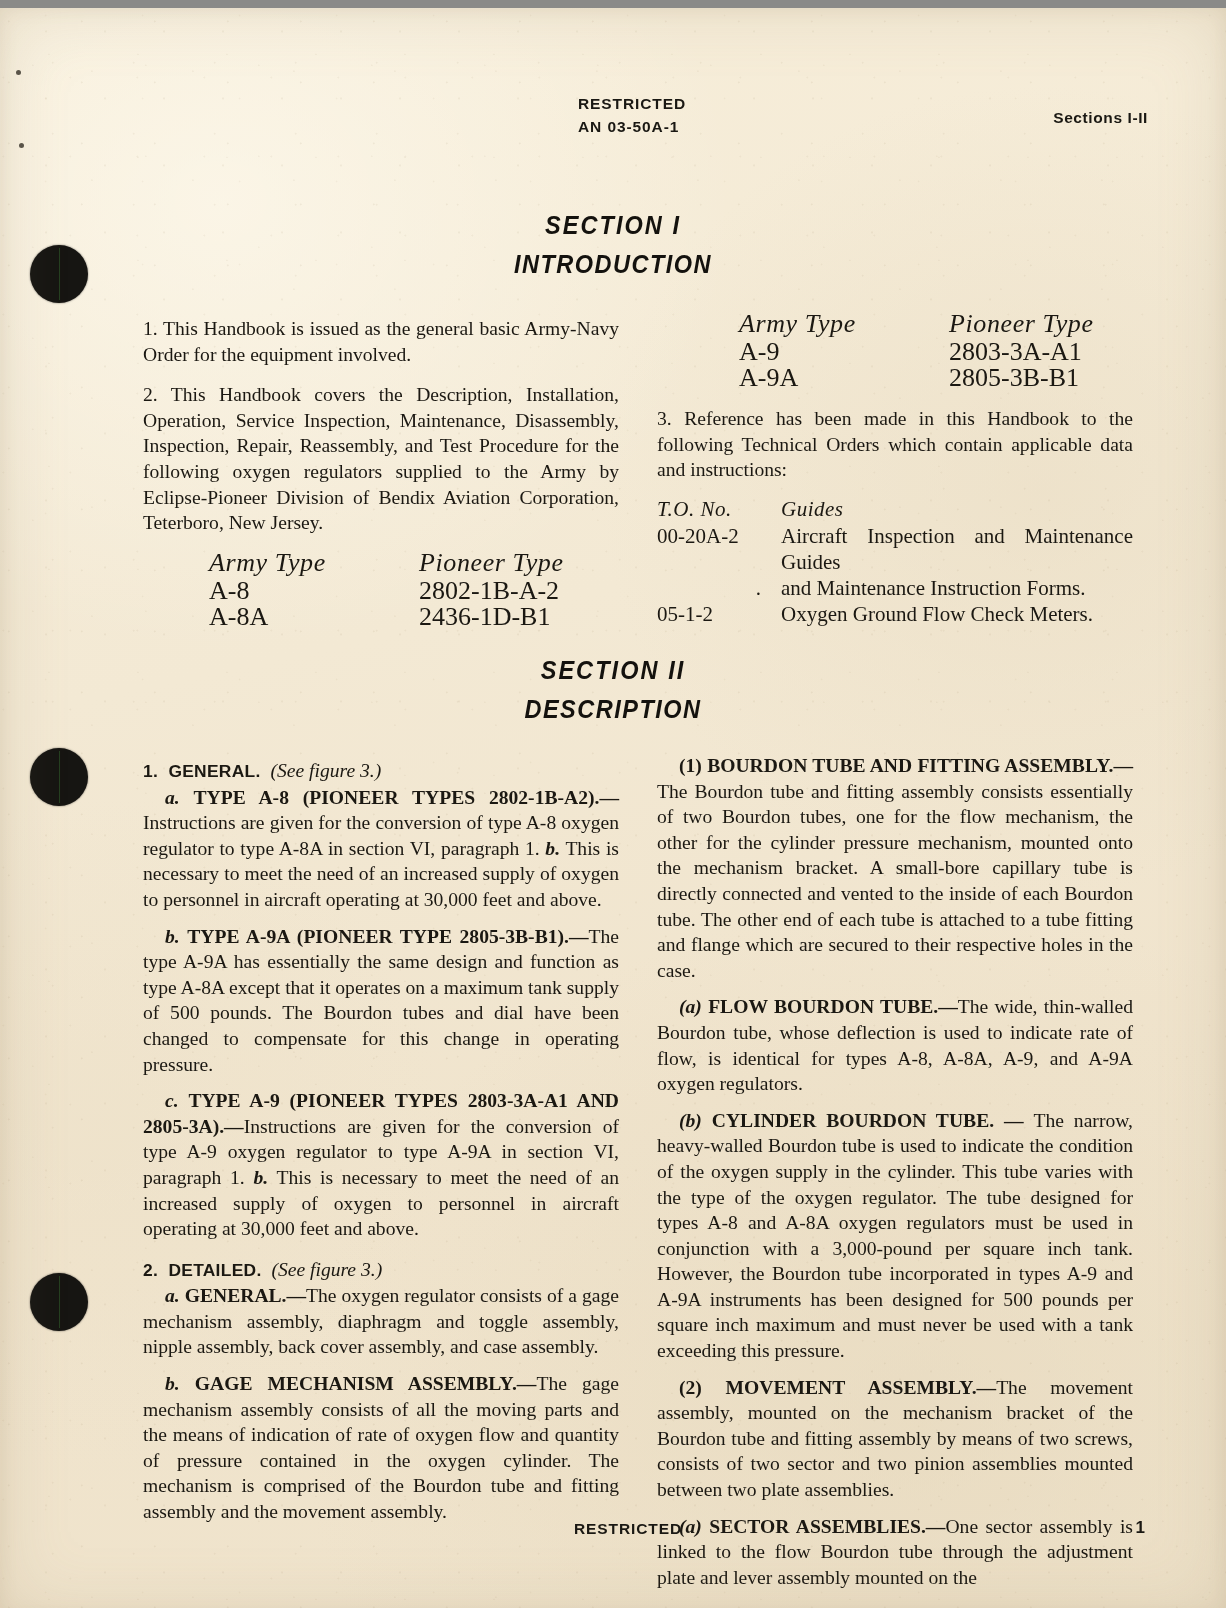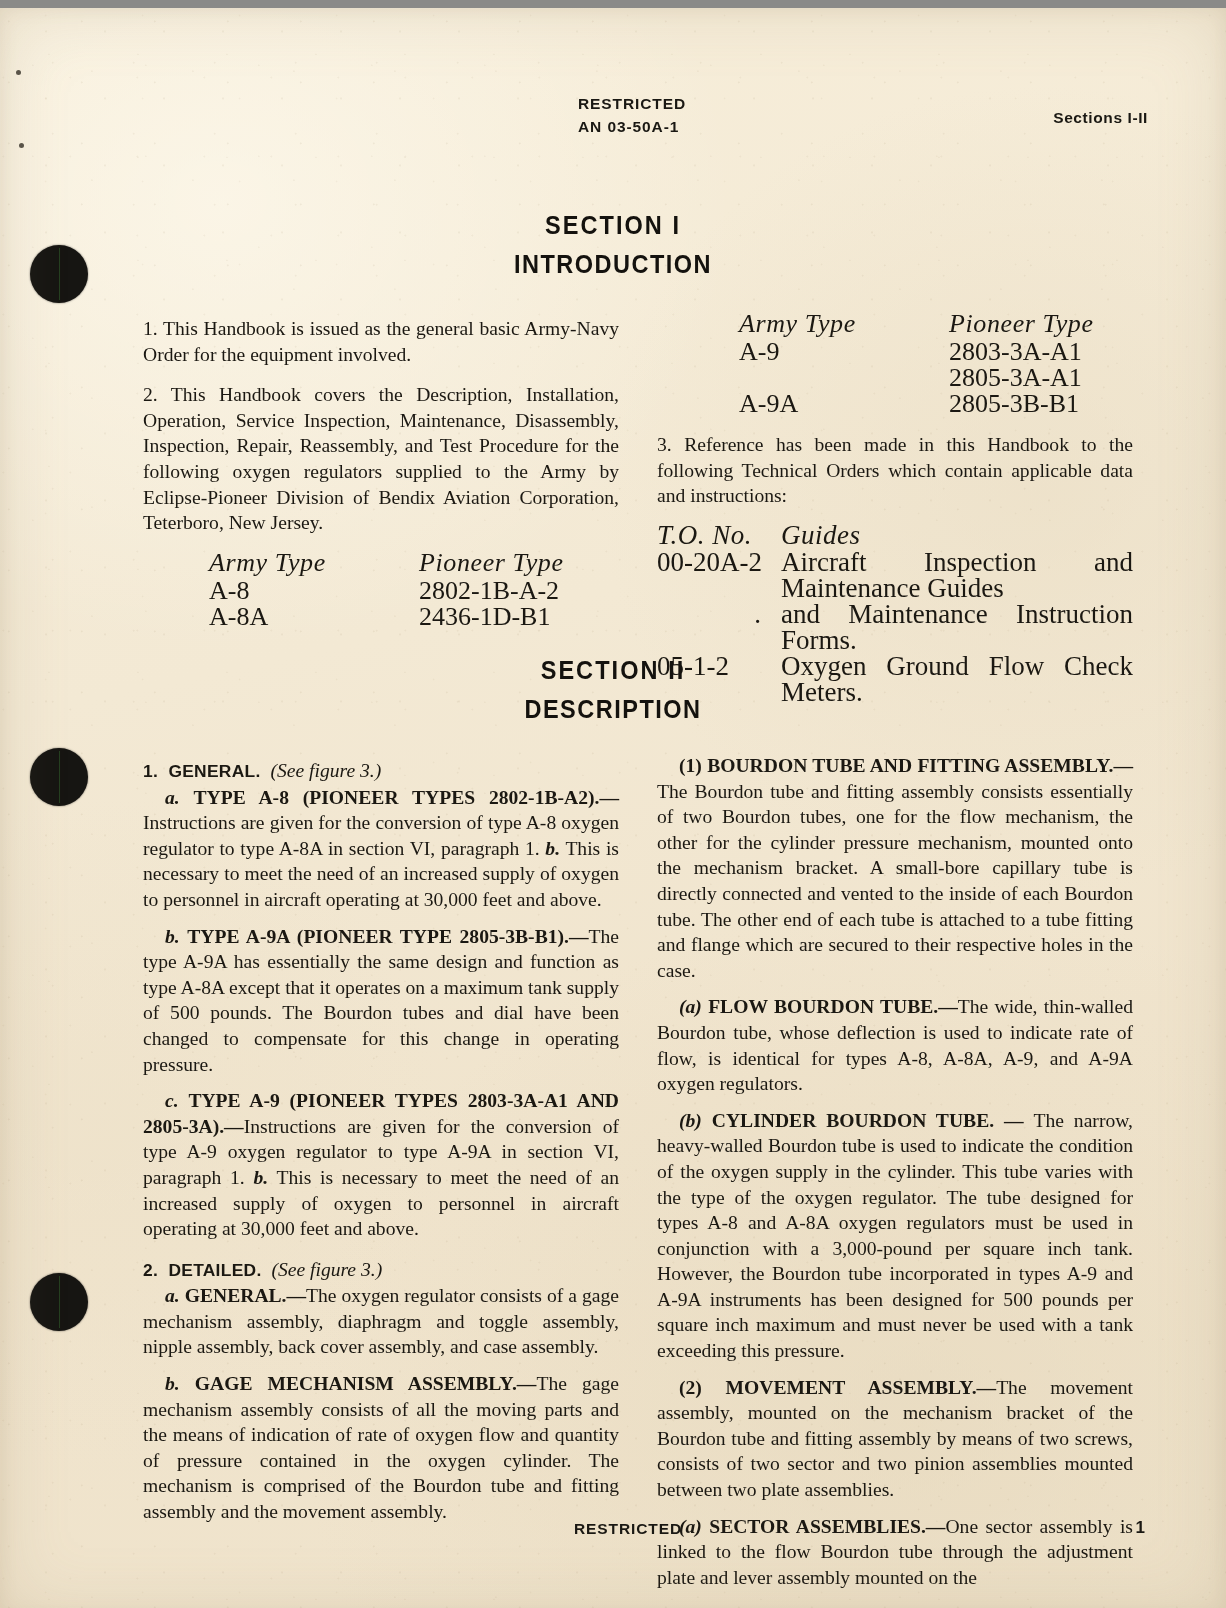--- a/index.html
+++ b/index.html
@@ -130,20 +130,21 @@
 
   
   .sec-head {
     position: absolute;
     left: 0;
     right: 0;
     text-align: center;
     font-family: "Liberation Sans", sans-serif;
     font-weight: bold;
     color: #14120e;
+    font-style: italic;
   }
   .sec-head .sec-no {
     display: block;
     font-size: 25px;
     letter-spacing: 2.2px;
     transform: scaleX(0.94);
   }
   .sec-head .sec-title {
     display: block;
     font-size: 25px;
@@ -212,21 +213,21 @@
   }
   .tt-left  { width: 208px; padding-left: 22px !important; }
   .tt-right { padding-left: 2px !important; }
 
   #intro-left .type-table  { margin-left: 44px; }
   #intro-right .type-table { margin-left: 60px; margin-top: 0; }
 
   .to-table {
     margin-top: 13px;
     border-collapse: collapse;
-    font-size: 27px;
+    font-size: 21px;
     line-height: 26px;
     width: 476px;
   }
   .to-table th {
     font-weight: normal;
     font-style: italic;
     text-align: left;
     padding: 0 0 1px 0;
     letter-spacing: 0.5px;
   }
@@ -328,24 +329,20 @@
             <th class="tt-left">Army Type</th>
             <th class="tt-right">Pioneer Type</th>
           </tr>
         </thead>
         <tbody>
           <tr>
             <td class="tt-left">A-9</td>
             <td class="tt-right">2803-3A-A1</td>
           </tr>
           <tr>
-            <td class="tt-left"></td>
-            <td class="tt-right">2805-3A-A1</td>
-          </tr>
-          <tr>
             <td class="tt-left">A-9A</td>
             <td class="tt-right">2805-3B-B1</td>
           </tr>
         </tbody>
       </table>
 
       <p class="gap">3. Reference has been made in this Handbook to the following Technical Orders which contain applicable data and instructions:</p>
 
       <table class="to-table">
         <thead>

